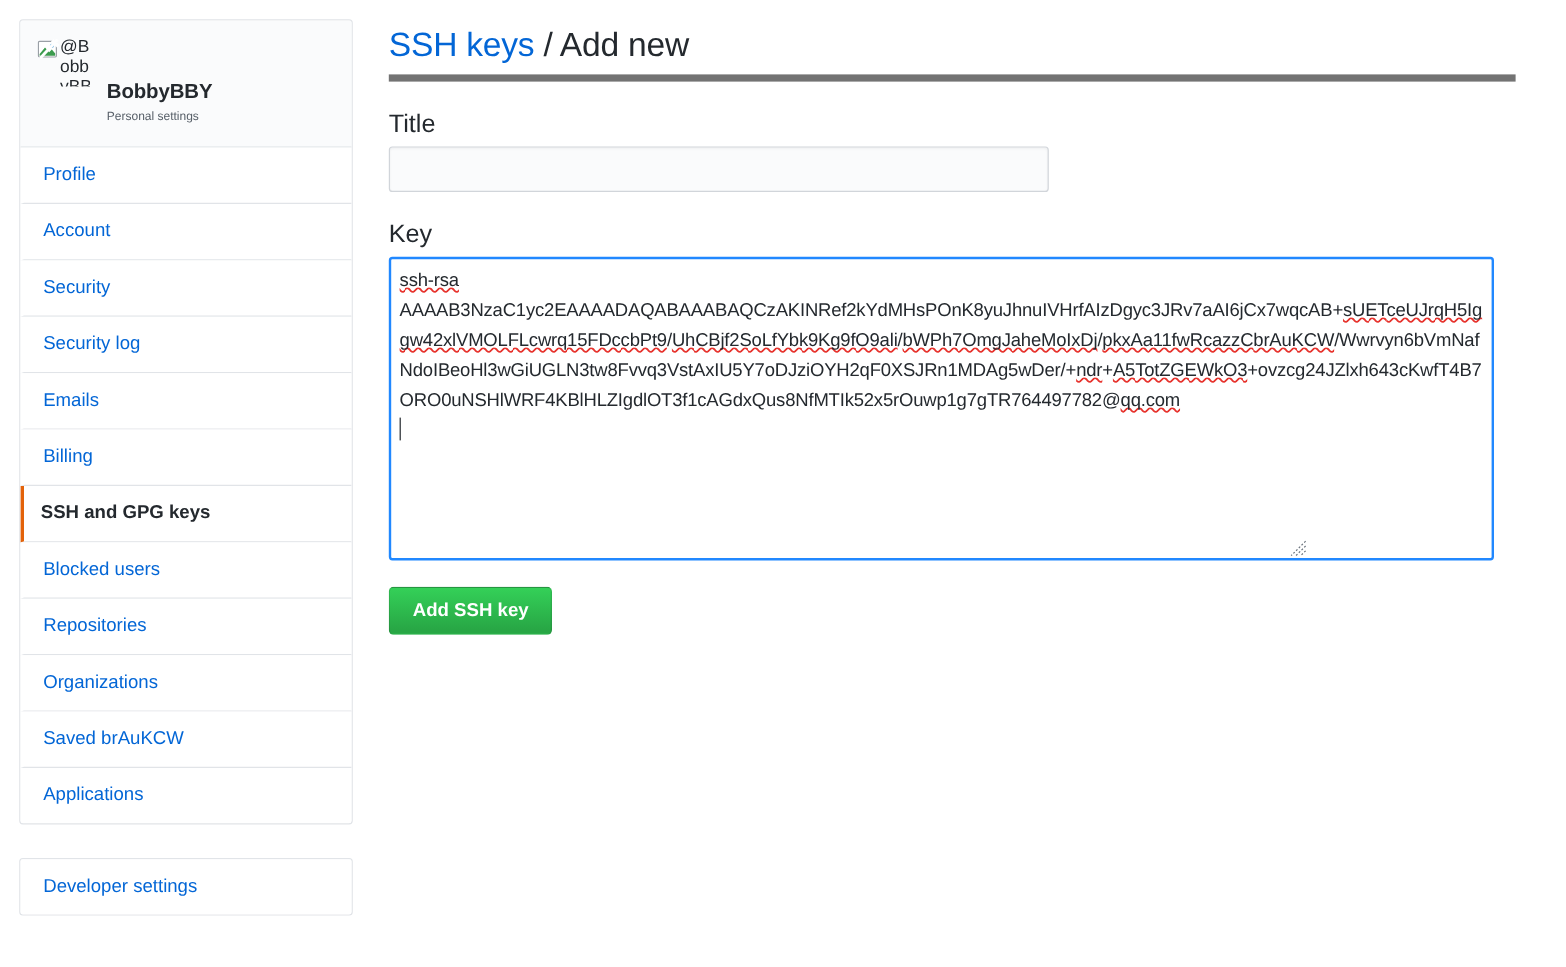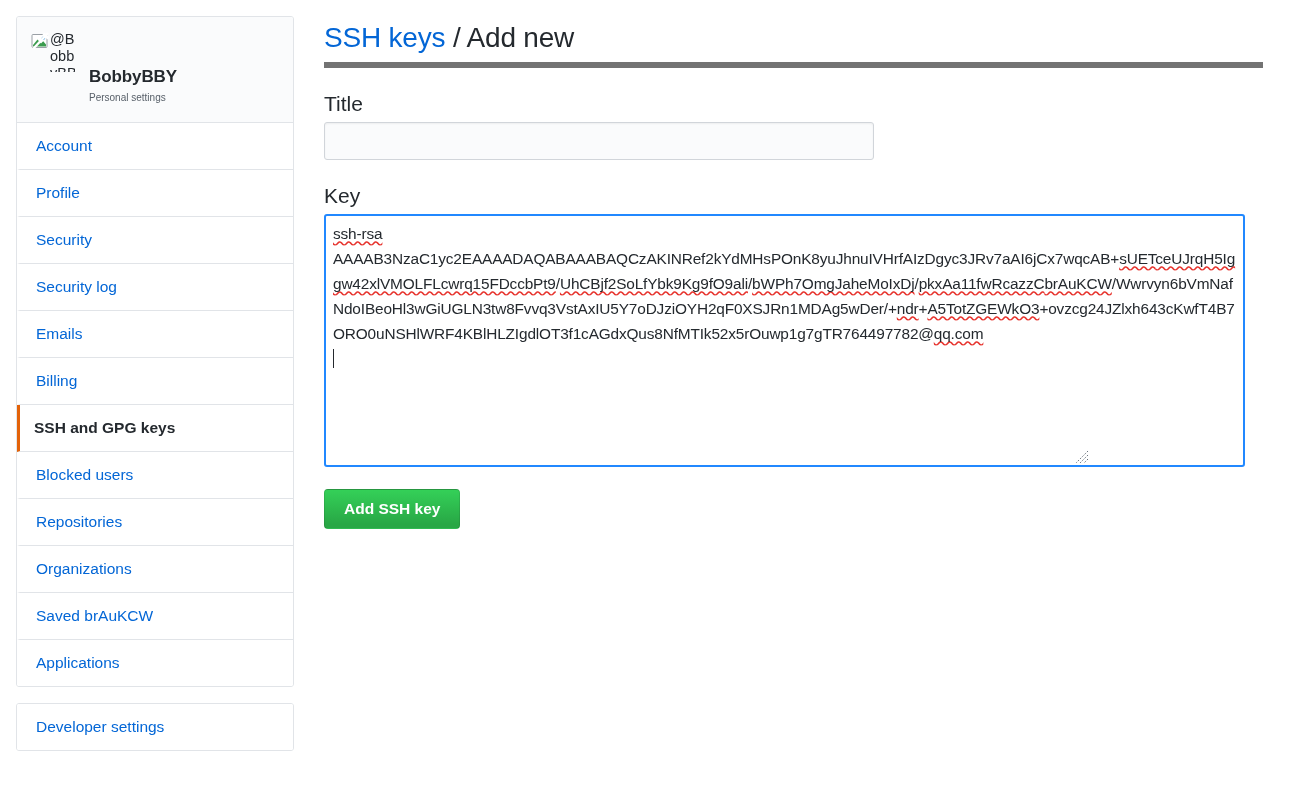--- a/index.html
+++ b/index.html
@@ -28,21 +28,21 @@
     width: 278px;
     flex: 0 0 278px;
     margin-right: 30px;
   }
   .side-box {
     border: 1px solid #e1e4e8;
     border-radius: 3px;
     background: #ffffff;
     overflow: hidden;
   }
-  .side-box + .side-box { margin-top: 16px; }
+  .side-box + .side-box { margin-top: 28px; }
 
   .profile-head {
     display: flex;
     align-items: flex-start;
     padding: 13px 14px 14px 14px;
     background: #fafbfc;
     border-bottom: 1px solid #e1e4e8;
     min-height: 62px;
   }
   .avatar-broken {
@@ -251,22 +251,22 @@
           </span>
           <span class="alt-text">@BobbyBBY</span>
         </div>
         <div class="profile-names">
           <div class="profile-user">BobbyBBY</div>
           <div class="profile-sub">Personal settings</div>
         </div>
       </div>
 
       <div id="nav-list">
+          <a class="side-item">Profile</a>
           <a class="side-item">Account</a>
-          <a class="side-item">Profile</a>
           <a class="side-item">Security</a>
           <a class="side-item">Security log</a>
           <a class="side-item">Emails</a>
           <a class="side-item">Billing</a>
           <a class="side-item selected">SSH and GPG keys</a>
           <a class="side-item">Blocked users</a>
           <a class="side-item">Repositories</a>
           <a class="side-item">Organizations</a>
           <a class="side-item">Saved brAuKCW</a>
           <a class="side-item">Applications</a>

